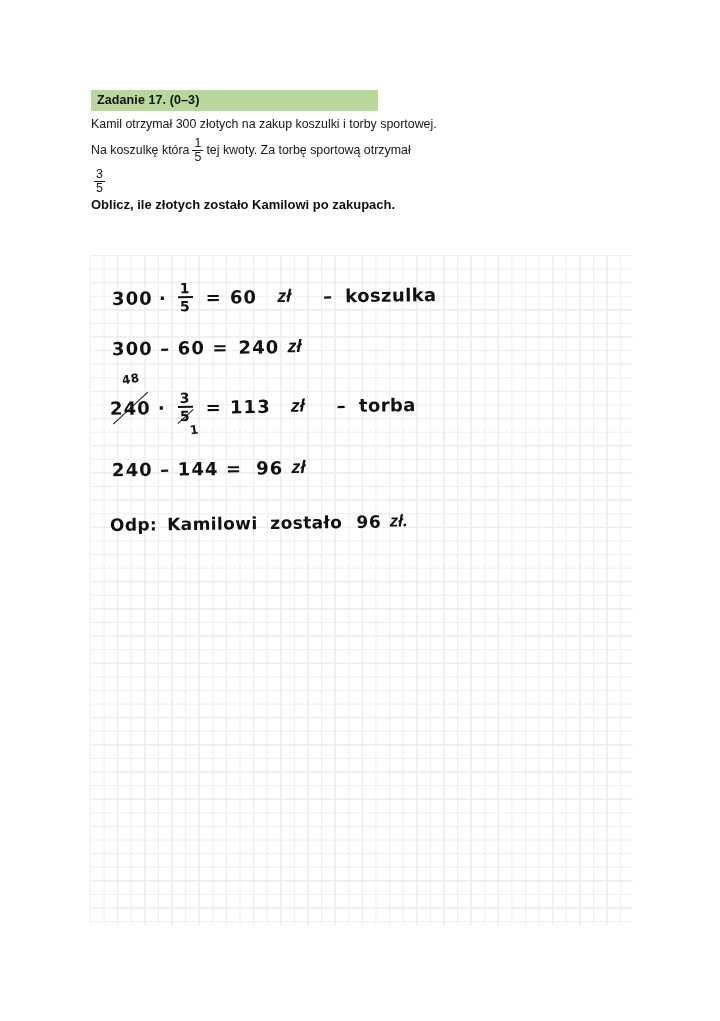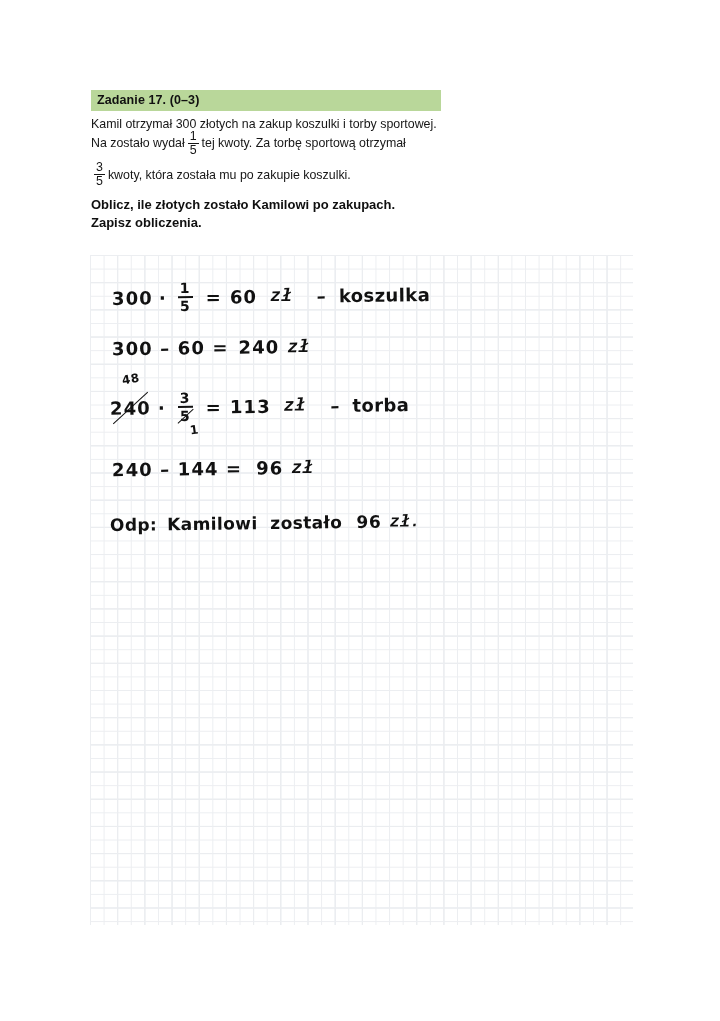--- a/index.html
+++ b/index.html
@@ -18,21 +18,21 @@
   
   .problem-block {
     position: absolute;
     left: 91px;
     top: 90px;
     width: 400px;
   }
 
   .task-header {
     background: #b9d79a;
-    width: 350px;
+    width: 287px;
     box-sizing: border-box;
     padding: 3px 6px 4px 6px;
     font-size: 12.5px;
     font-weight: bold;
     color: #101010;
     letter-spacing: 0.1px;
   }
 
   .problem-body {
     margin-top: 7px;
@@ -40,21 +40,21 @@
     color: #161616;
     line-height: 1.0;
   }
 
   .pline {
     display: flex;
     align-items: center;
     white-space: pre;
     margin-bottom: 5px;
   }
-  .pline-1 { margin-bottom: 0; }
+  .pline-1 { margin-bottom: 7px; }
 
   .frac {
     display: inline-flex;
     flex-direction: column;
     align-items: center;
     justify-content: center;
     vertical-align: middle;
     font-size: 12.4px;
     line-height: 1.02;
     margin: 0 3px;
@@ -159,24 +159,24 @@
     position: absolute;
     font-family: "DejaVu Sans", sans-serif;
     font-weight: bold;
     font-size: 12px;
     color: #111111;
     transform: rotate(-8deg);
   }
 
   .zl {
     font-style: italic;
-    font-family: Liberation Mono, monospace;
+    font-family: Liberation Sans, sans-serif;
     font-weight: bold;
     letter-spacing: 0px;
-    margin: 0 13px;
+    margin: 0 20px;
   }
 
   .word {
     font-family: "DejaVu Sans", sans-serif;
     font-weight: bold;
     letter-spacing: 0.4px;
   }
 
   .answer-line {
     font-size: 17px;
@@ -190,42 +190,40 @@
 
   <div class="task-header">Zadanie 17. (0–3)</div>
 
   <div class="problem-body">
 
     <div class="pline pline-1">
       <span>Kamil otrzymał 300 złotych na zakup koszulki i torby sportowej.</span>
     </div>
 
     <div class="pline">
-      <span>Na zostało wydał</span>
+      <span>Na koszulkę która</span>
       <span class="frac">
         <span class="num">1</span>
         <span class="den">5</span>
       </span>
       <span>tej kwoty. Za torbę sportową otrzymał</span>
     </div>
 
     <div class="pline">
       <span class="frac">
         <span class="num">3</span>
         <span class="den">5</span>
       </span>
-      <span>kwoty, która została mu po zakupie koszulki.</span>
     </div>
 
   </div>
 </div>
 
 <div class="instruction">
   <div>Oblicz, ile złotych zostało Kamilowi po zakupach.</div>
-  <div>Zapisz obliczenia.</div>
 </div>
 
 <div class="grid-area">
 
   <div class="hand hw-row" style="left:22px; top:25px;">
     <span>300</span>
     <span style="margin:0 6px;">·</span>
     <span class="hfrac">
       <span class="n">1</span>
       <span class="d">5</span>

